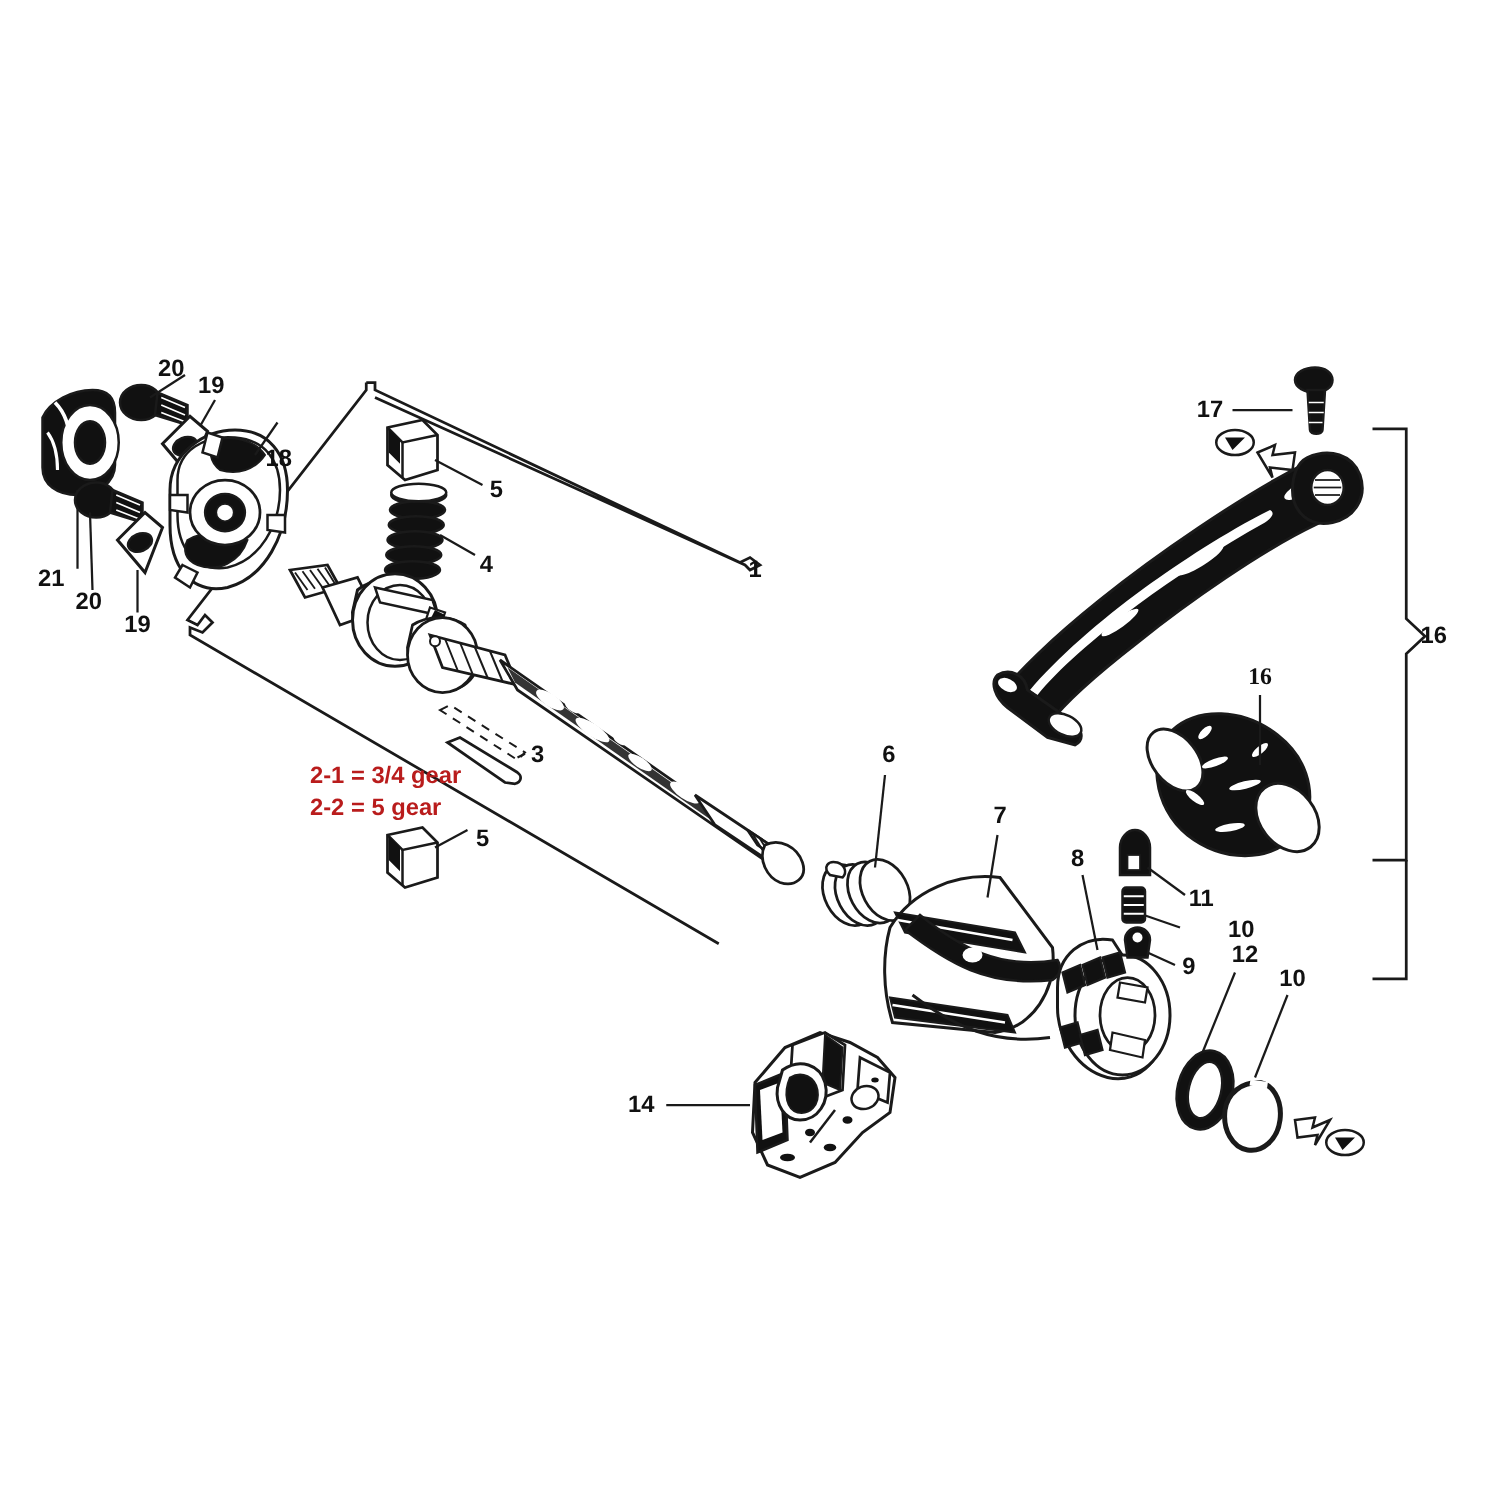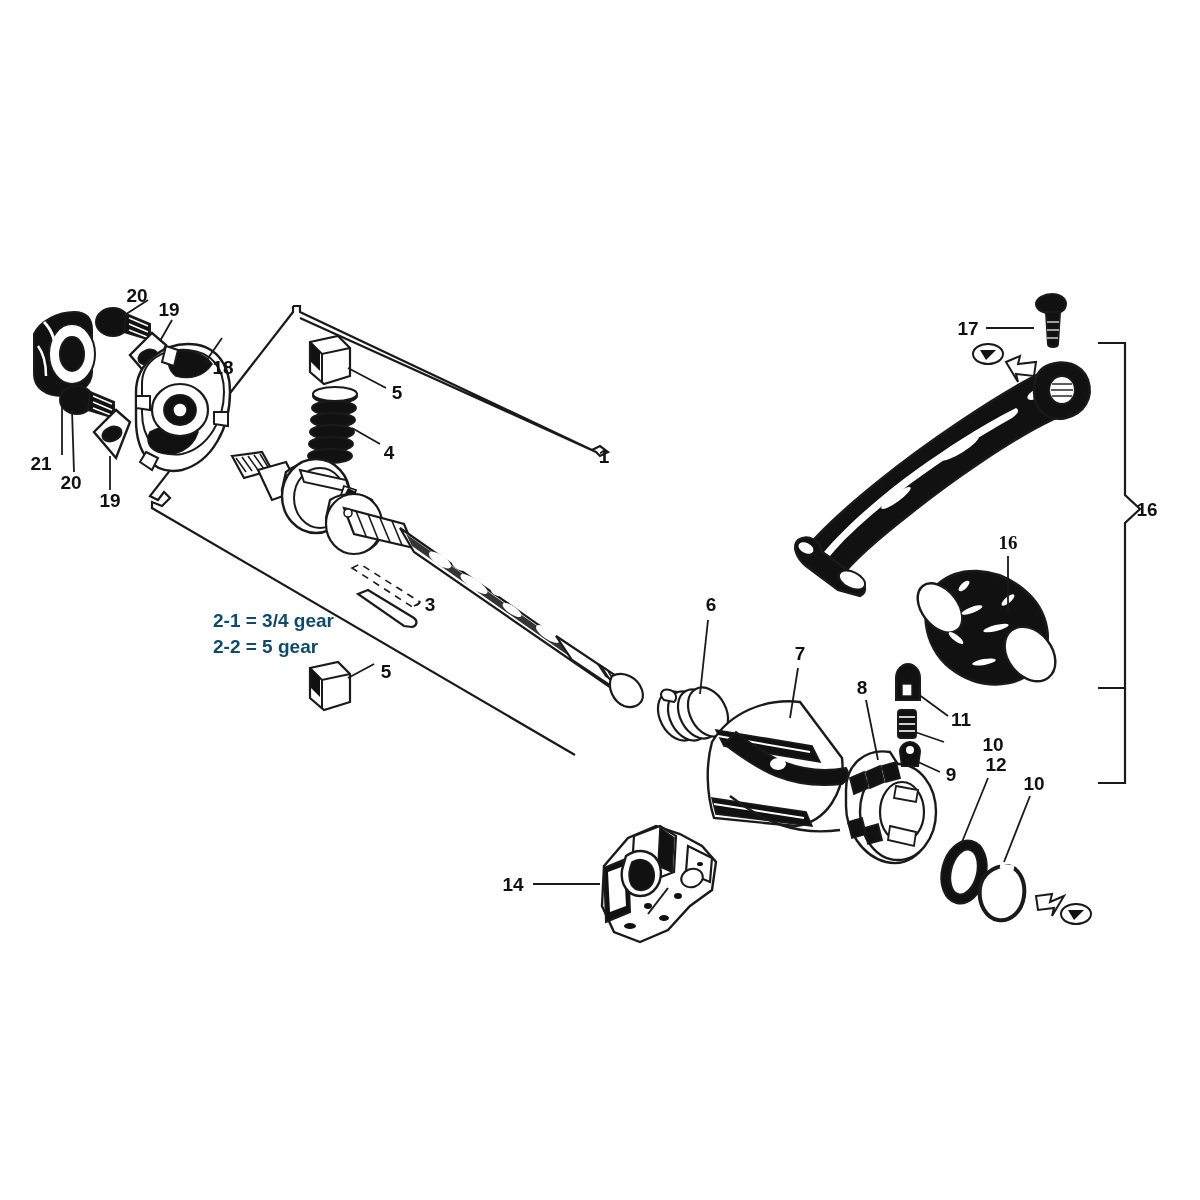--- a/index.html
+++ b/index.html
@@ -29,23 +29,24 @@
     color: #111111;
     line-height: 1;
     white-space: nowrap;
     transform: translate(-50%, -50%);
   }
   .note {
     position: absolute;
     font-family: "Liberation Sans", sans-serif;
     font-weight: bold;
     font-size: 19px;
-    color: #0c4a6e;
+    color: #b91c1c;
     line-height: 1.35;
     white-space: nowrap;
+    margin-left: 35px;
   }
 </style>
 </head>
 <body>
 
 <div id="page">
 
   <svg id="diagram" viewBox="0 0 1200 1200">
     <defs>
       <g id="hexnut-glyph"></g>

